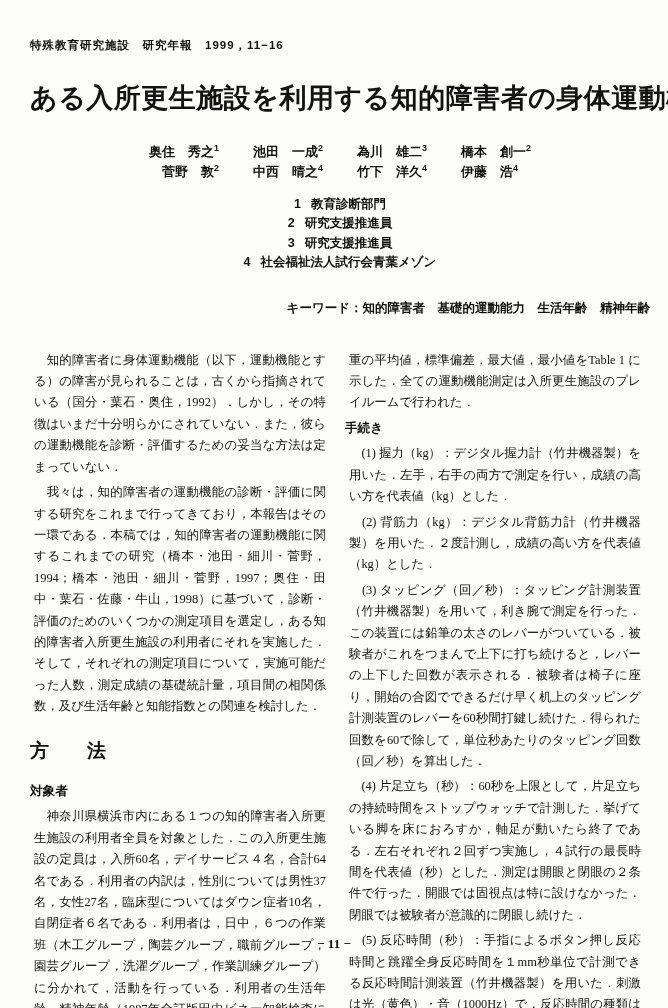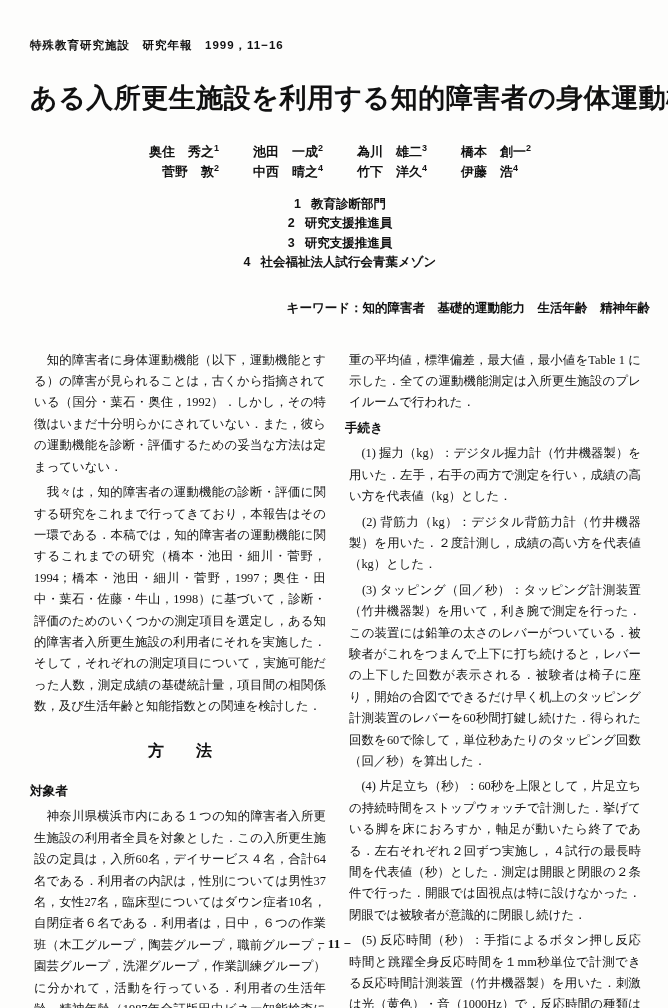--- a/index.html
+++ b/index.html
@@ -62,23 +62,22 @@
     gap: 15px;
   }
   .col {
     width: 300px;
     font-size: 12.4px;
     line-height: 21.4px;
     text-align: justify;
   }
   .col p { margin: 4px; }
   .section-heading {
-    text-align: center;
     font-weight: bold;
-    font-size: 16px;
+    font-size: 19px;
     margin: 22px 0 20px 0;
     font-family: "Liberation Sans", sans-serif;
   }
   .subsection-heading {
     font-weight: bold;
     font-size: 12.6px;
     font-family: Liberation Sans, sans-serif;
   }
   .page-number {
     position: absolute;

